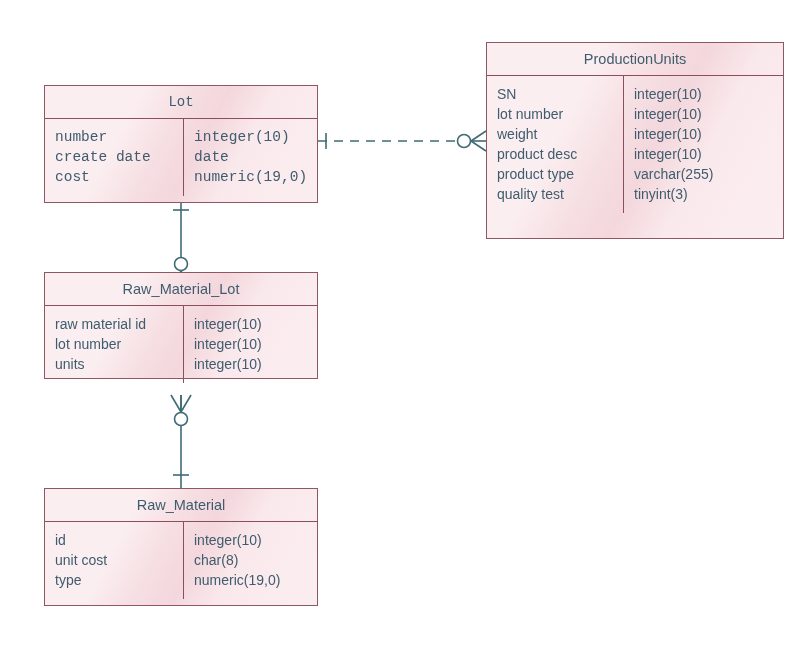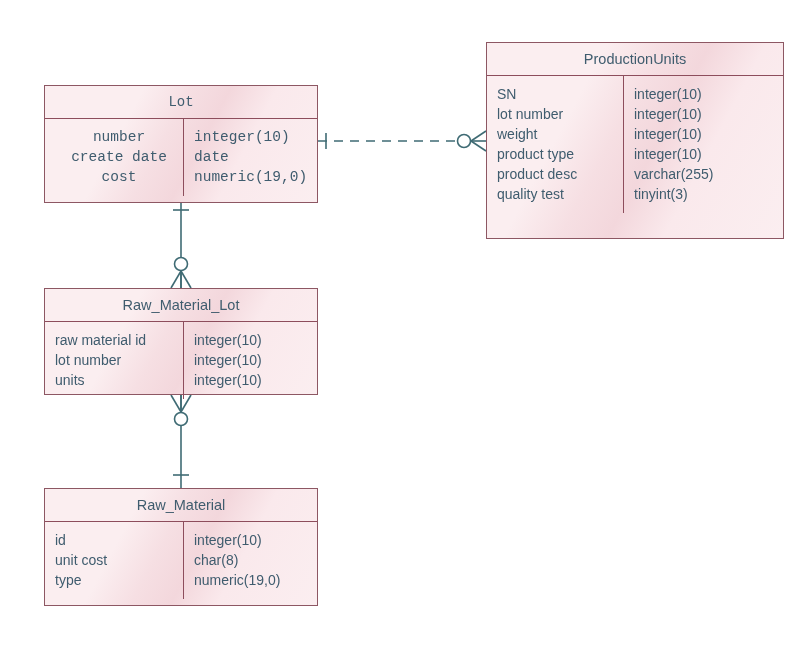--- a/index.html
+++ b/index.html
@@ -151,56 +151,56 @@
       <circle cx="181" cy="419" r="6.5" fill="#ffffff" stroke="#3f6b74" stroke-width="1.6"></circle>
 
       <line x1="173" y1="475" x2="189" y2="475" stroke="#3f6b74" stroke-width="1.6"></line>
     </g>
 
   </svg>
 
   <div class="entity mono" id="entity-lot" style="left:44px; top:85px; width:274px; height:118px;">
     <div class="entity-title">Lot</div>
     <div class="entity-body">
-      <div class="col-names" style="width:138px;text-align:center;">
+      <div class="col-names" style="width:138px;">
         <div class="field">number</div>
         <div class="field">create date</div>
         <div class="field">cost</div>
       </div>
       <div class="col-types">
         <div class="field">integer(10)</div>
         <div class="field">date</div>
         <div class="field">numeric(19,0)</div>
       </div>
     </div>
   </div>
 
   <div class="entity sans" id="entity-production-units" style="left:486px; top:42px; width:298px; height:197px;">
     <div class="entity-title">ProductionUnits</div>
     <div class="entity-body">
       <div class="col-names" style="width:136px;">
         <div class="field">SN</div>
         <div class="field">lot number</div>
         <div class="field">weight</div>
+        <div class="field">product desc</div>
         <div class="field">product type</div>
-        <div class="field">product desc</div>
         <div class="field">quality test</div>
       </div>
       <div class="col-types">
         <div class="field">integer(10)</div>
         <div class="field">integer(10)</div>
         <div class="field">integer(10)</div>
         <div class="field">integer(10)</div>
         <div class="field">varchar(255)</div>
         <div class="field">tinyint(3)</div>
       </div>
     </div>
   </div>
 
-  <div class="entity sans" id="entity-raw-material-lot" style="left:44px; top:288px; width:274px; height:107px;">
+  <div class="entity sans" id="entity-raw-material-lot" style="left:44px; top:272px; width:274px; height:107px;">
     <div class="entity-title">Raw_Material_Lot</div>
     <div class="entity-body">
       <div class="col-names" style="width:138px;">
         <div class="field">raw material id</div>
         <div class="field">lot number</div>
         <div class="field">units</div>
       </div>
       <div class="col-types">
         <div class="field">integer(10)</div>
         <div class="field">integer(10)</div>

